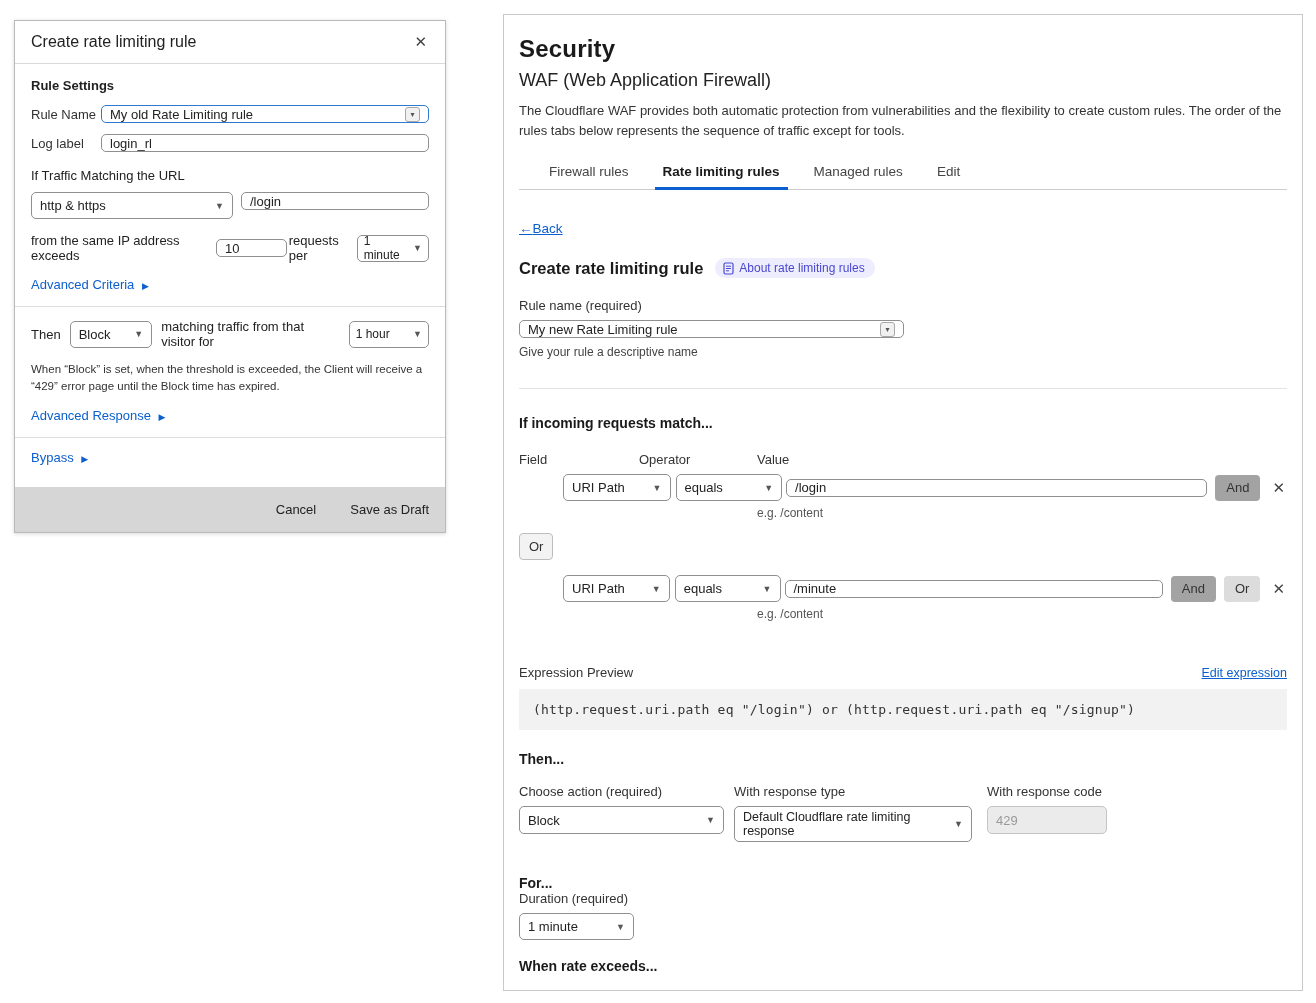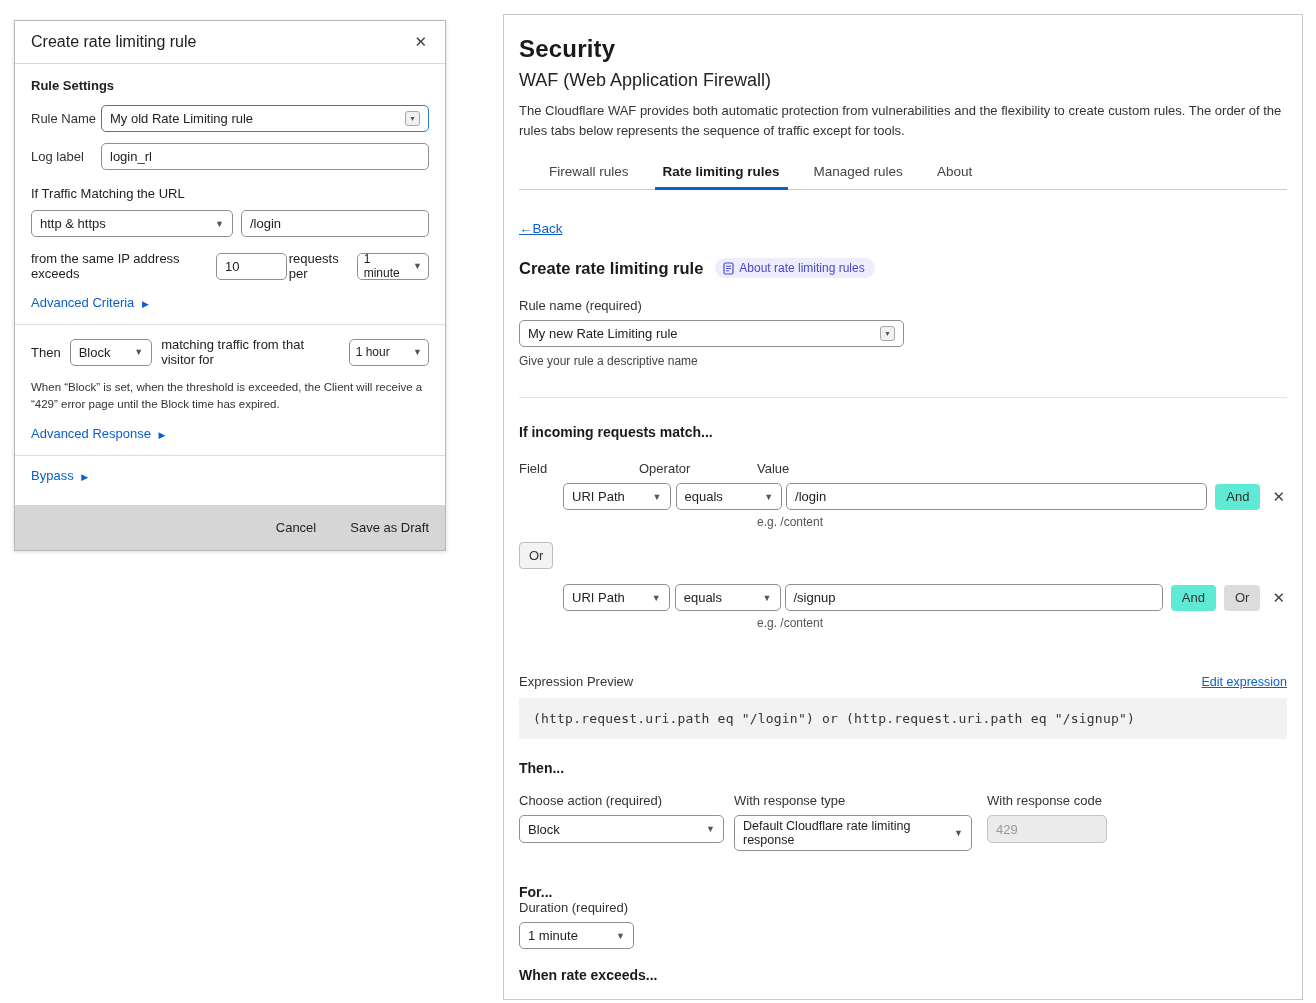--- a/index.html
+++ b/index.html
@@ -4,27 +4,27 @@
 <style>
   * { margin:0; padding:0; box-sizing:border-box; }
   html,body { background:#ffffff; font-family:"Liberation Sans","DejaVu Sans",sans-serif; color:#222; }
   body { width:1316px; height:1003px; display:flex; align-items:flex-start; overflow:hidden; }
 
   
   .select { display:inline-flex; align-items:center; justify-content:space-between;
     border:1px solid #8f8f8f; border-radius:5px; height:27px; padding:0 8px;
     background:#fff; font-size:13px; color:#222; cursor:pointer; }
   .caret { font-size:9px; color:#555; margin-left:10px; }
-  .tbox { border:1px solid #8f8f8f; border-radius:5px; height:27px; padding:0 8px;
+  .tbox { border:1px solid #8f8f8f; border-radius:5px; height:18px; padding:0 8px;
     font-size:13px; color:#222; background:#fff; display:flex; align-items:center; }
   .tbox.disabled { background:#ebebeb; border-color:#c4c4c4; color:#9a9a9a; }
   .autofill { width:15px; height:15px; border:1px solid #a8a8a8; border-radius:3px;
     background:#f1f1f1; display:inline-flex; align-items:center; justify-content:center;
     font-size:8px; color:#555; flex:none; }
-  .btn-gray { background:#5eead4; border:none; border-radius:4px; height:26px;
+  .btn-gray { background:#a3a3a3; border:none; border-radius:4px; height:26px;
     padding:0 11px; font-size:13px; color:#333; font-family:inherit; cursor:pointer; }
   .btn-gray.darker { background:#dcdcdc; }
   .btn-or-standalone { background:#f3f3f3; border:1px solid #bdbdbd; border-radius:4px;
     height:27px; padding:0 9px; font-size:13px; color:#333; font-family:inherit; cursor:pointer; }
   .xicon { font-size:15px; color:#444; cursor:pointer; padding:0 2px; }
   .link { color:#0b5fce; text-decoration:none; cursor:pointer; }
   .tri { font-size:9px; margin-left:4px; }
   .lbl { font-size:13px; color:#333; }
   .helper { font-size:12px; color:#555; }
 
@@ -193,21 +193,21 @@
 
 <div class="panel">
   <div class="p-title">Security</div>
   <div class="p-subtitle">WAF (Web Application Firewall)</div>
   <div class="p-desc">The Cloudflare WAF provides both automatic protection from vulnerabilities and the flexibility to create custom rules. The order of the rules tabs below represents the sequence of traffic except for tools.</div>
 
   <div class="tabs">
     <div class="tab">Firewall rules</div>
     <div class="tab active">Rate limiting rules</div>
     <div class="tab">Managed rules</div>
-    <div class="tab">About</div>
+    <div class="tab">Edit</div>
   </div>
 
   <a class="link back-link"><span>←</span><span>Back</span></a>
 
   <div class="form-title-row">
     <span class="form-title">Create rate limiting rule</span>
     <span class="badge">
       <svg width="11" height="13" viewBox="0 0 11 13">
           <rect x="1" y="1" width="9" height="11" rx="1.5" fill="none" stroke="#4a48d2" stroke-width="1.2"></rect>
           <line x1="3" y1="4.2" x2="8" y2="4.2" stroke="#4a48d2" stroke-width="1"></line>
@@ -261,21 +261,21 @@
   <div class="cond-row row2">
     <div class="select field">
       <span>URI Path</span>
       <span class="caret">▼</span>
     </div>
     <div class="select op">
       <span>equals</span>
       <span class="caret">▼</span>
     </div>
     <div class="tbox val-narrow">
-      <span>/signup</span>
+      <span>/minute</span>
     </div>
     <button class="btn-gray">And</button>
     <button class="btn-gray darker">Or</button>
     <span class="xicon">✕</span>
   </div>
   <div class="helper eg-helper">e.g. /content</div>
 
   <div class="expr-head">
     <span class="expr-label">Expression Preview</span>
     <a class="link edit-link">Edit expression</a>

